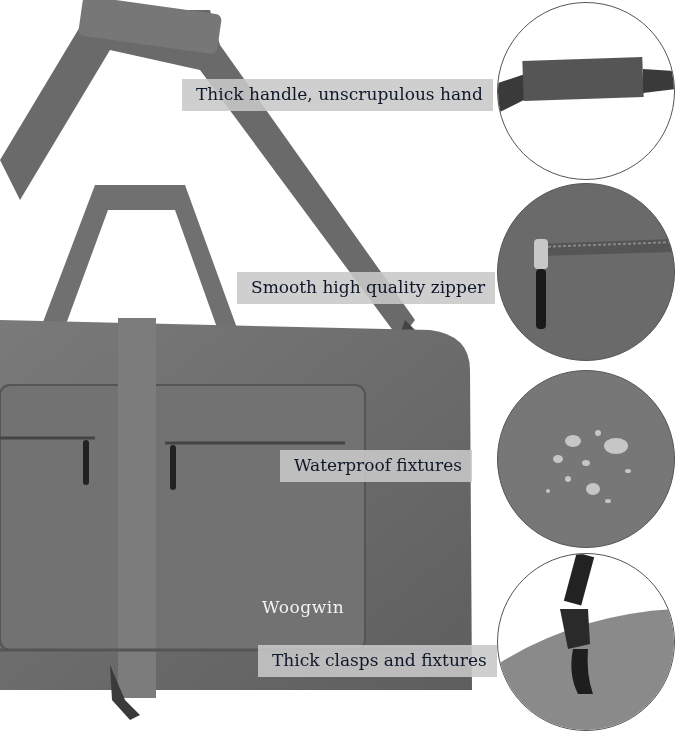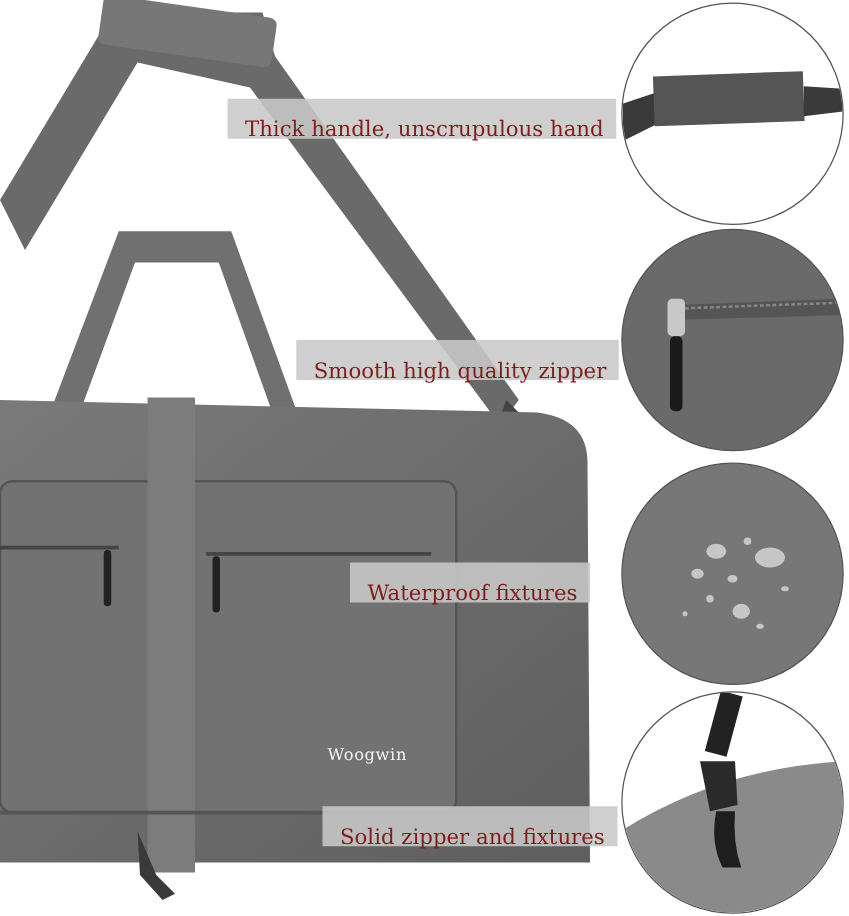--- a/index.html
+++ b/index.html
@@ -1,28 +1,28 @@
 <!DOCTYPE html>
 <html><head>
 <meta charset="utf-8">
 <style>
   html, body { margin:0; padding:0; }
   body { width:679px; height:733px; background:#ffffff; position:relative; overflow:hidden; font-family:"DejaVu Serif", serif; }
   .scene { position:absolute; left:0; top:0; width:679px; height:733px; }
   .label {
-    position:absolute; background:rgba(200,200,200,0.88); color:#7f1d1d;
+    position:absolute; background:rgba(200,200,200,0.88); color:#0f172a;
     font-family:"DejaVu Serif", serif; font-size:17px; line-height:30px; height:32px;
-    padding:10px 10px 0 14px; white-space:nowrap; box-sizing:border-box;
+    padding:0 10px 0 14px; white-space:nowrap; box-sizing:border-box;
   }
   .circle {
     position:absolute; border-radius:50%; border:1px solid #555; overflow:hidden; box-sizing:border-box;
   }
   .brand {
     position:absolute; left:262px; top:597px; color:#f2f2f2;
-    font-family:"DejaVu Serif", serif; font-size:13px; letter-spacing:0.5px;
+    font-family:"DejaVu Serif", serif; font-size:17px; letter-spacing:0.5px;
   }
 </style>
 </head>
 <body>
 
 <svg class="scene" viewBox="0 0 679 733" xmlns="http://www.w3.org/2000/svg">
   <defs>
     <linearGradient id="bagg" x1="0" y1="0" x2="1" y2="1">
       <stop offset="0" stop-color="#7a7a7a"></stop>
       <stop offset="1" stop-color="#5e5e5e"></stop>
@@ -49,21 +49,21 @@
   <line x1="0" y1="650" x2="470" y2="650" stroke="#555" stroke-width="3"></line>
 
   <path d="M110,665 L125,700 L140,715 L130,720 L112,700 Z" fill="#3a3a3a"></path>
 </svg>
 
 <div class="brand">Woogwin</div>
 
 <div class="label" style="left:182px; top:79px;">Thick handle, unscrupulous hand</div>
 <div class="label" style="left:237px; top:272px;text-align:center;">Smooth high quality zipper</div>
 <div class="label" style="left:280px; top:450px;">Waterproof fixtures</div>
-<div class="label" style="left:258px; top:645px;">Solid zipper and fixtures</div>
+<div class="label" style="left:258px; top:645px;">Thick clasps and fixtures</div>
 
 <div class="circle" style="left:497px; top:2px; width:178px; height:178px; background:#fff;">
   <svg width="178" height="178" viewBox="0 0 178 178">
     <path d="M0,80 L30,70 L30,95 L0,110 Z" fill="#3a3a3a"></path>
     <rect x="25" y="56" width="120" height="40" fill="#555" transform="rotate(-2 85 76)"></rect>
     <path d="M145,66 L178,68 L178,86 L145,90 Z" fill="#3a3a3a"></path>
   </svg>
 </div>
 
 <div class="circle" style="left:497px; top:183px; width:178px; height:178px; background:#6a6a6a;">

